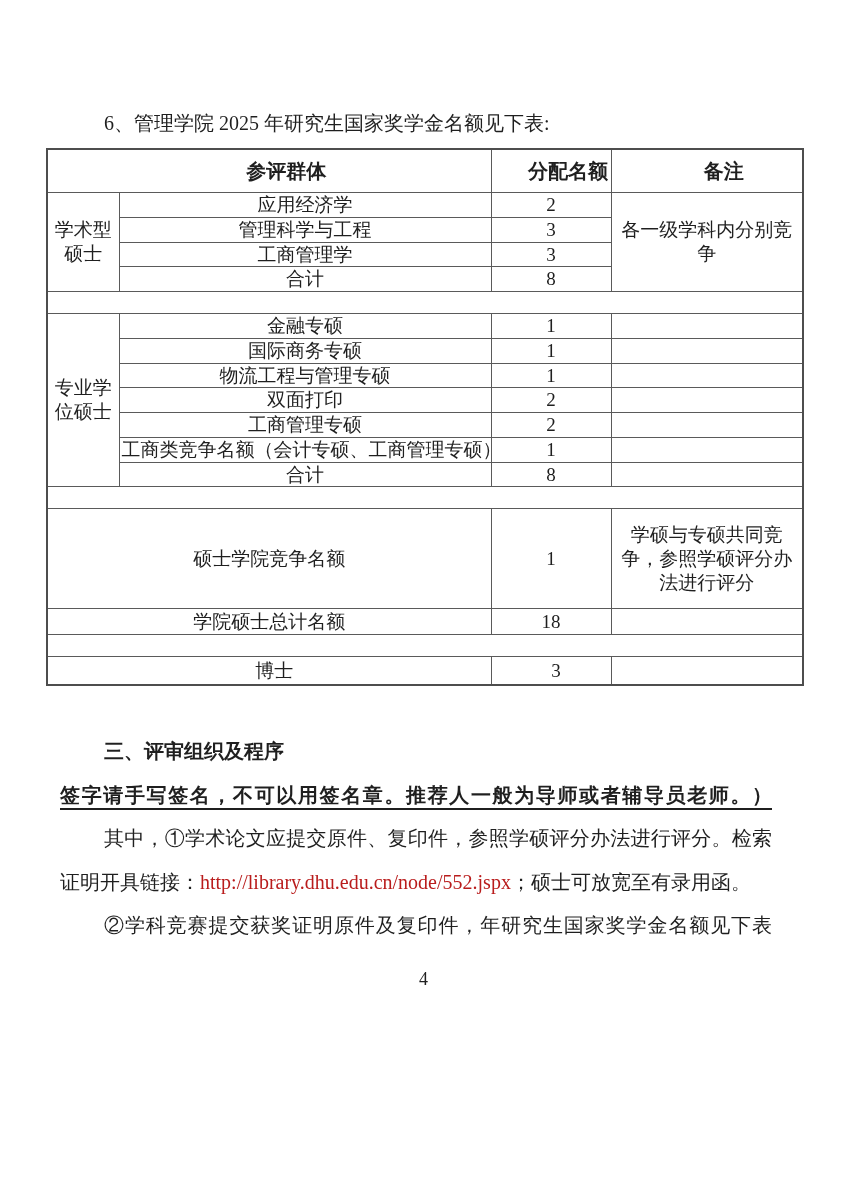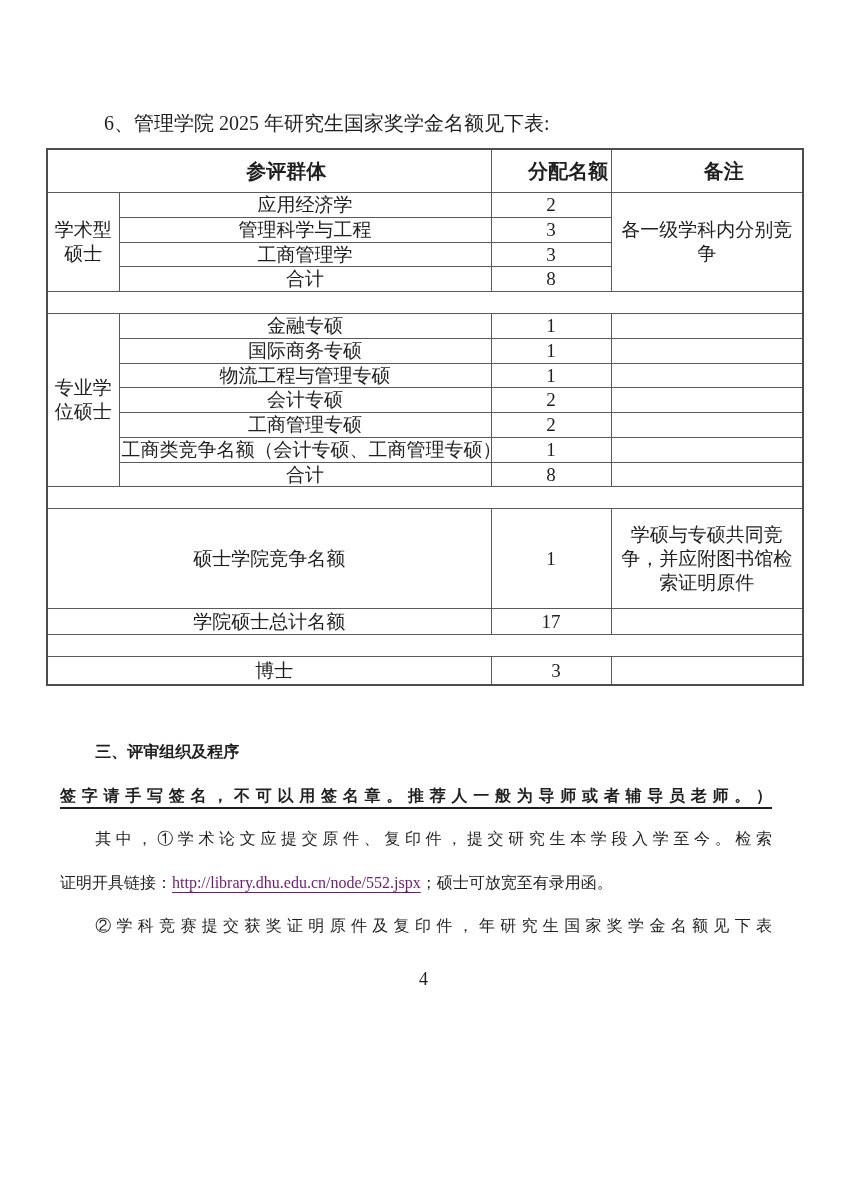--- a/index.html
+++ b/index.html
@@ -47,21 +47,21 @@
   tr.h-big td   { height: 99px; }
   tr.h-total td { height: 25px; }
   tr.h-doctor td{ height: 27px; padding-left: 12px; }
   td.name  { white-space: nowrap; }
   td.num   { white-space: nowrap; }
   td.group { padding: 0 4px; }
   td.remark{ font-size: 18px; padding: 0 4px; }
   
   .text-block {
     margin: 44px 75px 0 60px;
-    font-size: 16px;
+    font-size: 20px;
   }
   .line {
     margin: 0;
     line-height: 43.5px;
     white-space: nowrap;
     text-align: left;
   }
   .line.j {
     white-space: normal;
     text-align: justify;
@@ -69,22 +69,21 @@
   }
   .line.ind { text-indent: 2.2em; }
   .heading { font-weight: bold; }
   .bu {
     font-weight: bold;
     text-decoration: underline;
     text-decoration-thickness: 2px;
     text-underline-offset: 6px;
   }
   .link {
-    color: #701a75;
-    text-decoration: underline;
+    color: #b91c1c;
     text-decoration-thickness: 1px;
     text-underline-offset: 4px;
     cursor: pointer;
   }
   
   .page-number {
     margin-top: 21px;
     text-align: center;
     font-size: 18px;
   }
@@ -143,21 +142,21 @@
         <td class="name">国际商务专硕</td>
         <td class="num">1</td>
         <td class="remark"></td>
       </tr>
       <tr class="h-row">
         <td class="name">物流工程与管理专硕</td>
         <td class="num">1</td>
         <td class="remark"></td>
       </tr>
       <tr class="h-row">
-        <td class="name">会计专硕</td>
+        <td class="name">双面打印</td>
         <td class="num">2</td>
         <td class="remark"></td>
       </tr>
       <tr class="h-row">
         <td class="name">工商管理专硕</td>
         <td class="num">2</td>
         <td class="remark"></td>
       </tr>
       <tr class="h-row">
         <td class="name">工商类竞争名额（会计专硕、工商管理专硕）</td>
@@ -170,25 +169,25 @@
         <td class="remark"></td>
       </tr>
 
       <tr class="h-spacer">
           <td colspan="4"></td>
         </tr>
 
       <tr class="h-big">
         <td class="name" colspan="2">硕士学院竞争名额</td>
         <td class="num">1</td>
-        <td class="remark">学硕与专硕共同竞争，并应附图书馆检索证明原件</td>
+        <td class="remark">学硕与专硕共同竞争，参照学硕评分办法进行评分</td>
       </tr>
       <tr class="h-total">
         <td class="name" colspan="2">学院硕士总计名额</td>
-        <td class="num">17</td>
+        <td class="num">18</td>
         <td class="remark"></td>
       </tr>
 
       <tr class="h-spacer">
           <td colspan="4"></td>
         </tr>
 
       <tr class="h-doctor">
         <td class="name" colspan="2">博士</td>
         <td class="num">3</td>
@@ -196,21 +195,21 @@
       </tr>
     </tbody>
   </table>
 
   <div class="text-block">
     <p class="line ind heading">三、评审组织及程序</p>
 
     <p class="line j"><span class="bu">签字请手写签名，不可以用签名章。推荐人一般为导师或者辅导员老师。）</span></p>
 
 
-    <p class="line j ind"><span>其中，①学术论文应提交原件、复印件，提交研究生本学段入学至今。检索</span></p>
+    <p class="line j ind"><span>其中，①学术论文应提交原件、复印件，参照学硕评分办法进行评分。检索</span></p>
     <p class="line"><span>证明开具链接：</span><span class="link">http://library.dhu.edu.cn/node/552.jspx</span><span>；硕士可放宽至有录用函。</span></p>
 
     <p class="line j ind"><span>②学科竞赛提交获奖证明原件及复印件，年研究生国家奖学金名额见下表</span></p>
   </div>
 
   <div class="page-number">4</div>
 
 </div>
 
 </body></html>

